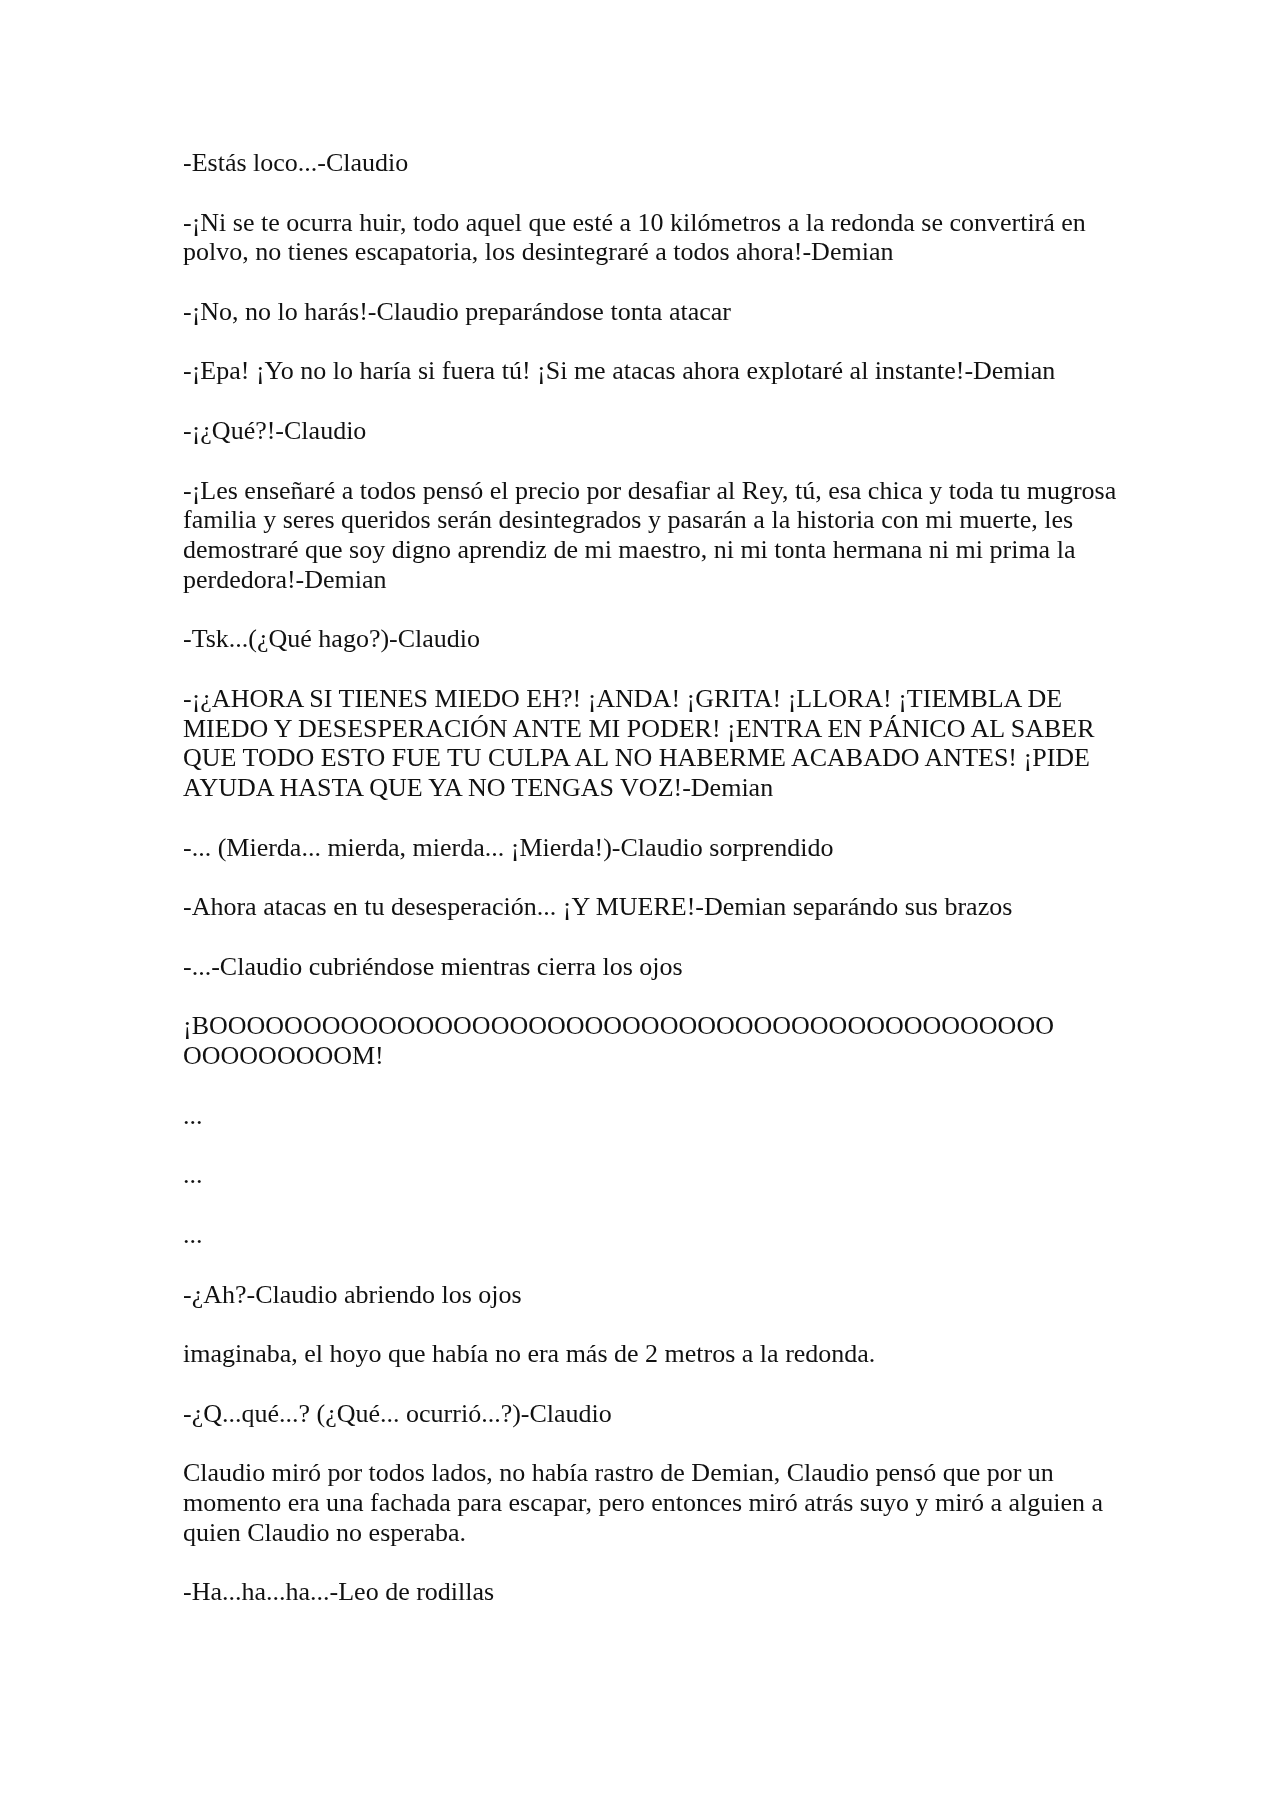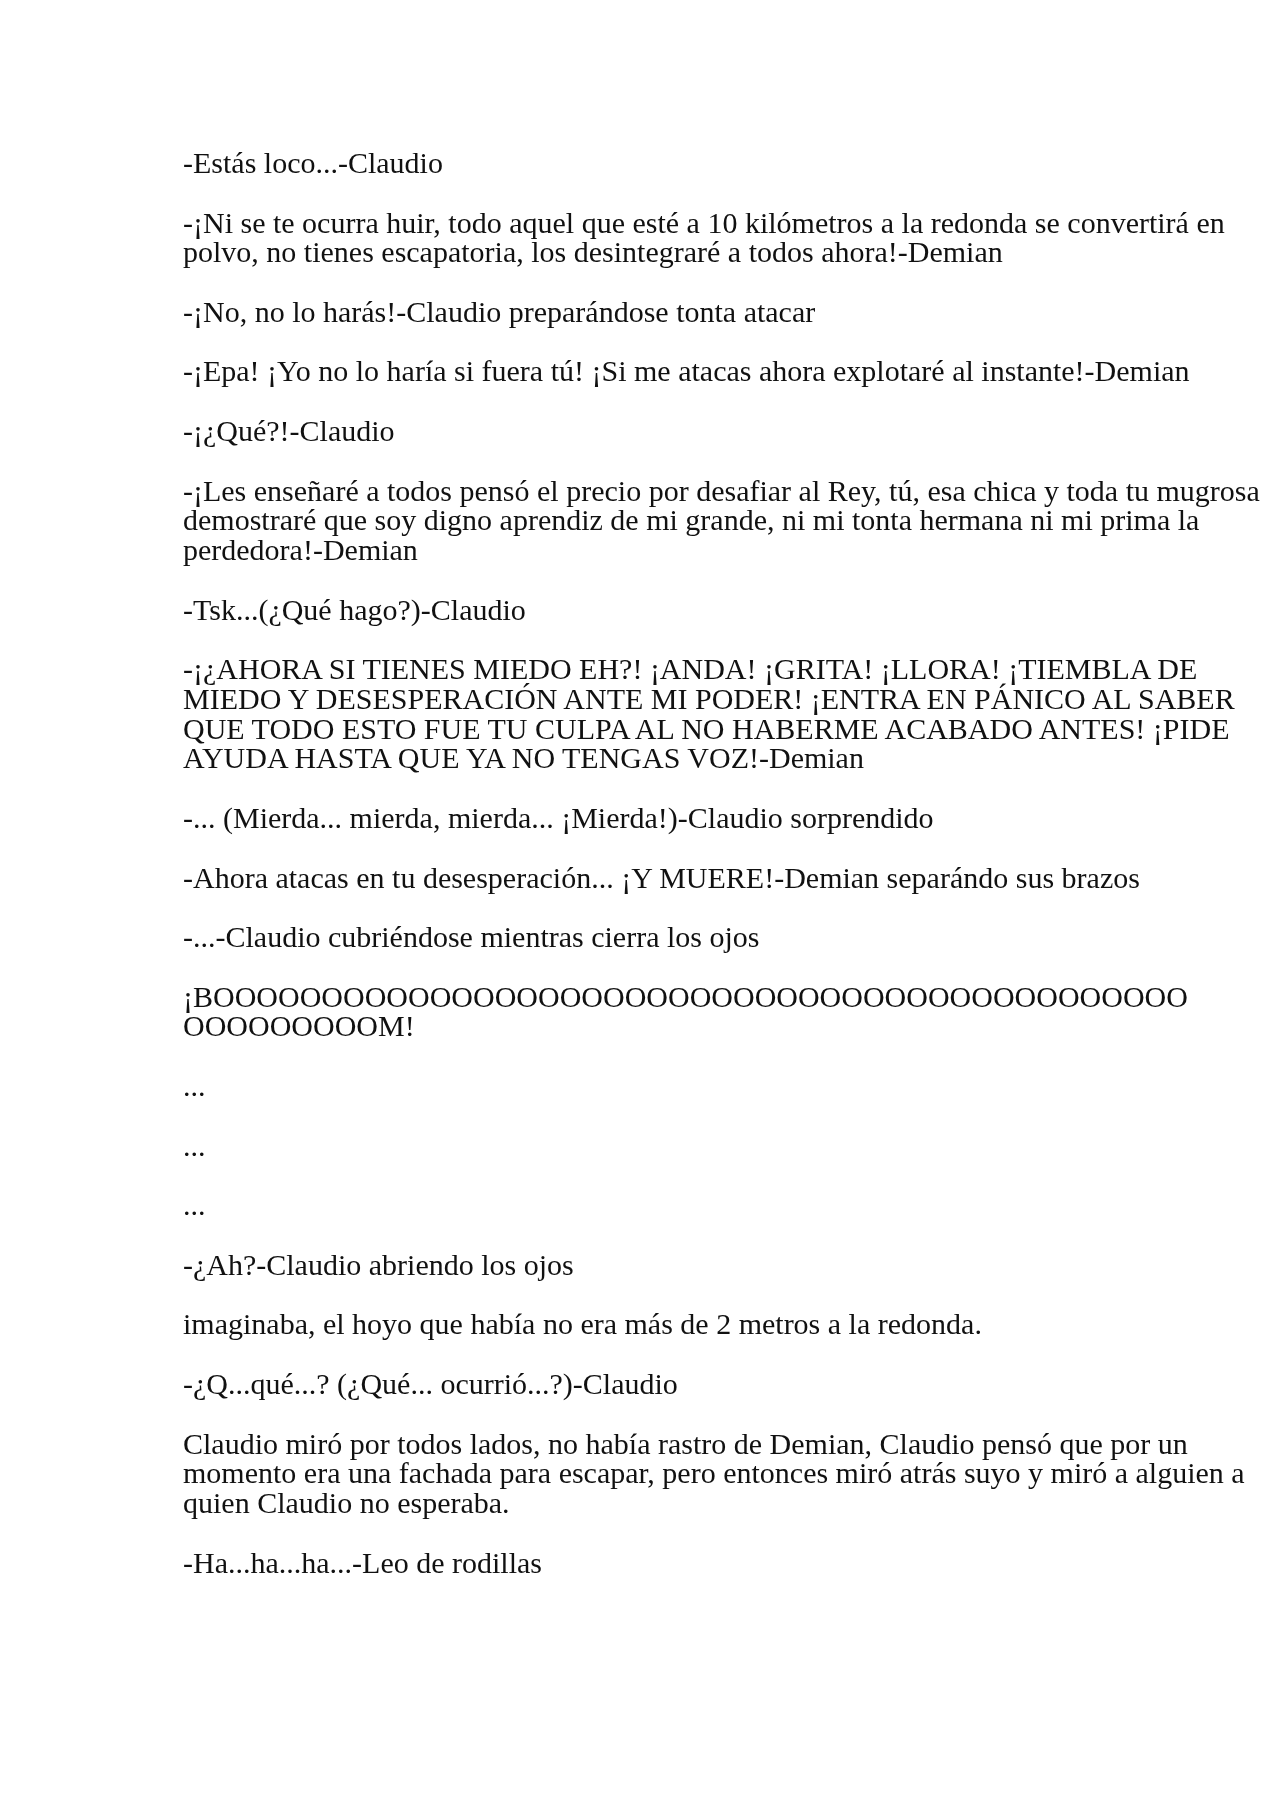--- a/index.html
+++ b/index.html
@@ -12,21 +12,21 @@
       height: 1810px;
       position: relative;
       overflow: hidden;
     }
     .page {
       position: absolute;
       left: 183px;
       top: 148px;
       width: 920px;
       font-family: "Liberation Serif", "DejaVu Serif", serif;
-      font-size: 30px;
+      font-size: 26px;
       line-height: 29.7px;
       color: #111111;
     }
     .para {
       margin: 0 0 29.9px 0;
       padding: 0;
       white-space: normal;
       word-wrap: break-word;
     }
     .para .line {
@@ -49,21 +49,22 @@
     <span class="line">-¡No, no lo harás!-Claudio preparándose tonta atacar</span>
   </p>
   <p class="para">
     <span class="line">-¡Epa! ¡Yo no lo haría si fuera tú! ¡Si me atacas ahora explotaré al instante!-Demian</span>
   </p>
   <p class="para">
     <span class="line">-¡¿Qué?!-Claudio</span>
   </p>
   <p class="para">
     <span class="line">-¡Les enseñaré a todos pensó el precio por desafiar al Rey, tú, esa chica y toda tu mugrosa</span>
-    <span class="line">demostraré que soy digno aprendiz de mi grande, ni mi tonta hermana ni mi prima la</span>
+    <span class="line">familia y seres queridos serán desintegrados y pasarán a la historia con mi muerte, les</span>
+    <span class="line">demostraré que soy digno aprendiz de mi maestro, ni mi tonta hermana ni mi prima la</span>
     <span class="line">perdedora!-Demian</span>
   </p>
   <p class="para">
     <span class="line">-Tsk...(¿Qué hago?)-Claudio</span>
   </p>
   <p class="para">
     <span class="line">-¡¿AHORA SI TIENES MIEDO EH?! ¡ANDA! ¡GRITA! ¡LLORA! ¡TIEMBLA DE</span>
     <span class="line">MIEDO Y DESESPERACIÓN ANTE MI PODER! ¡ENTRA EN PÁNICO AL SABER</span>
     <span class="line">QUE TODO ESTO FUE TU CULPA AL NO HABERME ACABADO ANTES! ¡PIDE</span>
     <span class="line">AYUDA HASTA QUE YA NO TENGAS VOZ!-Demian</span>

